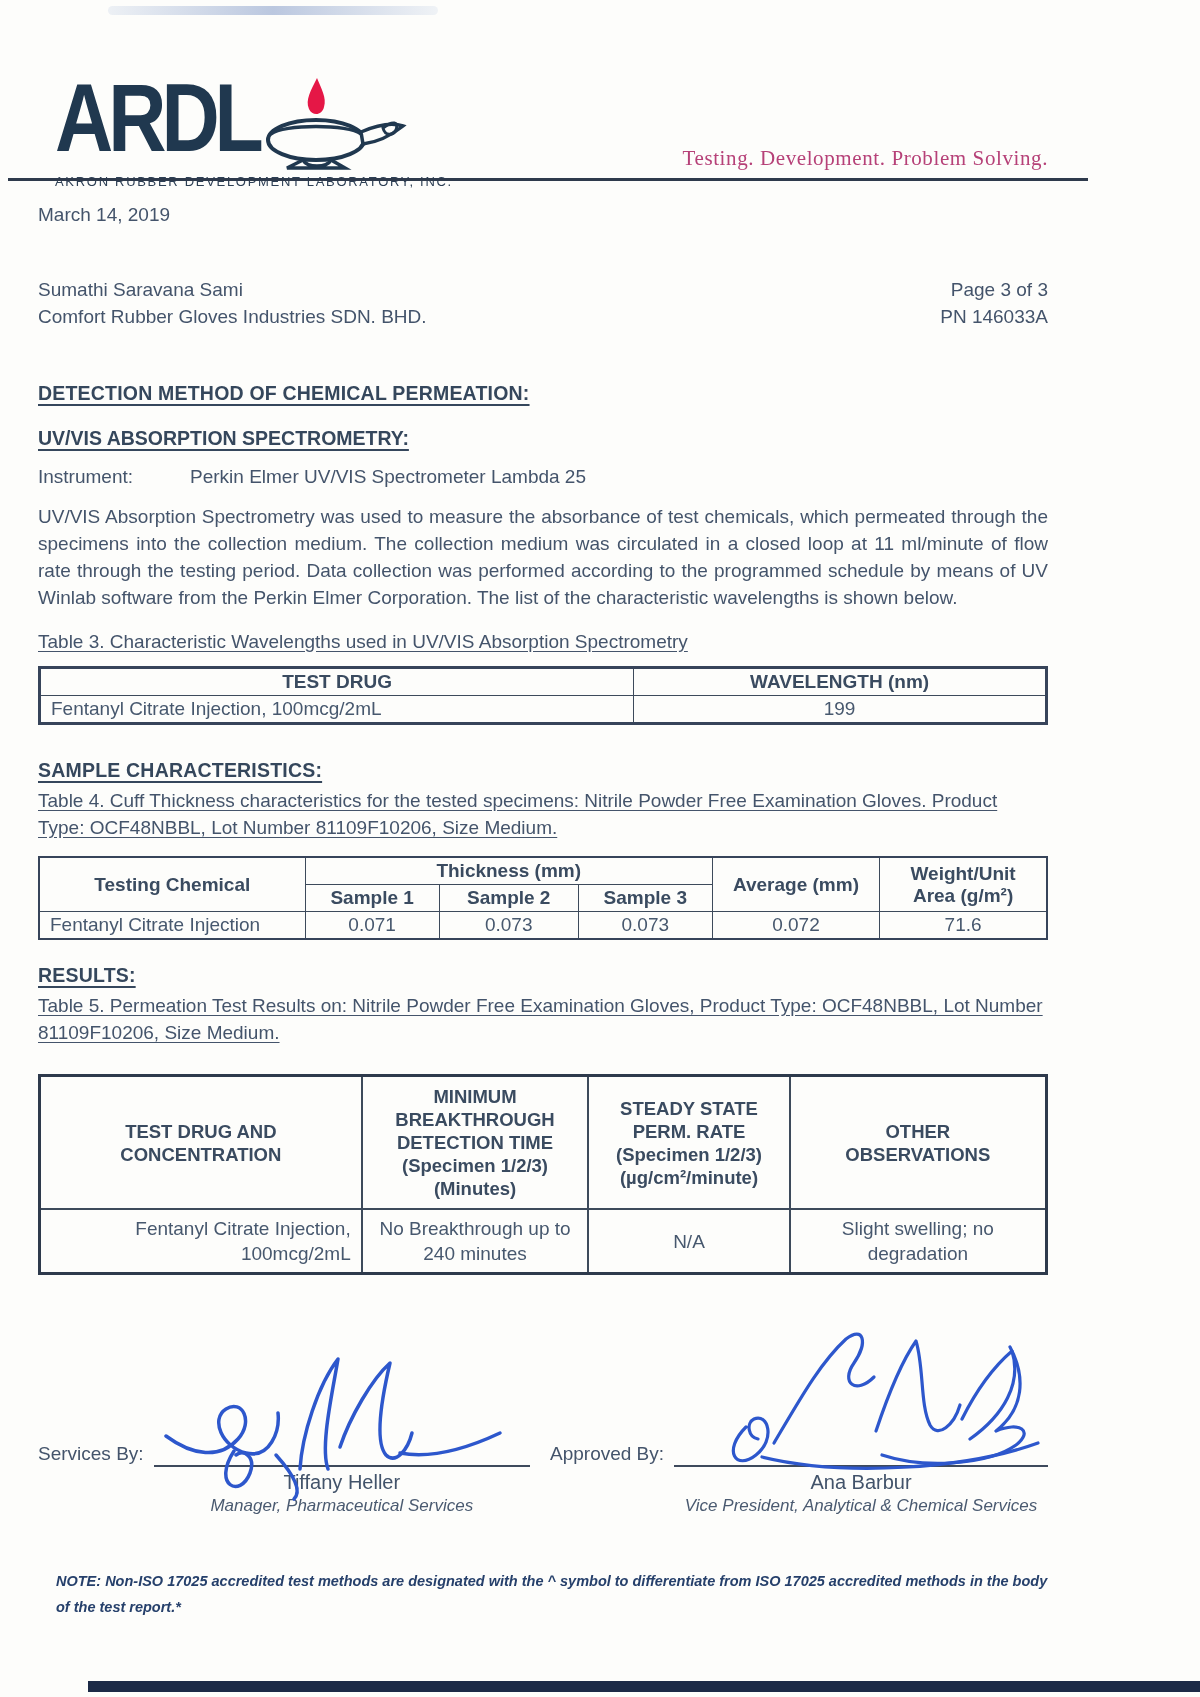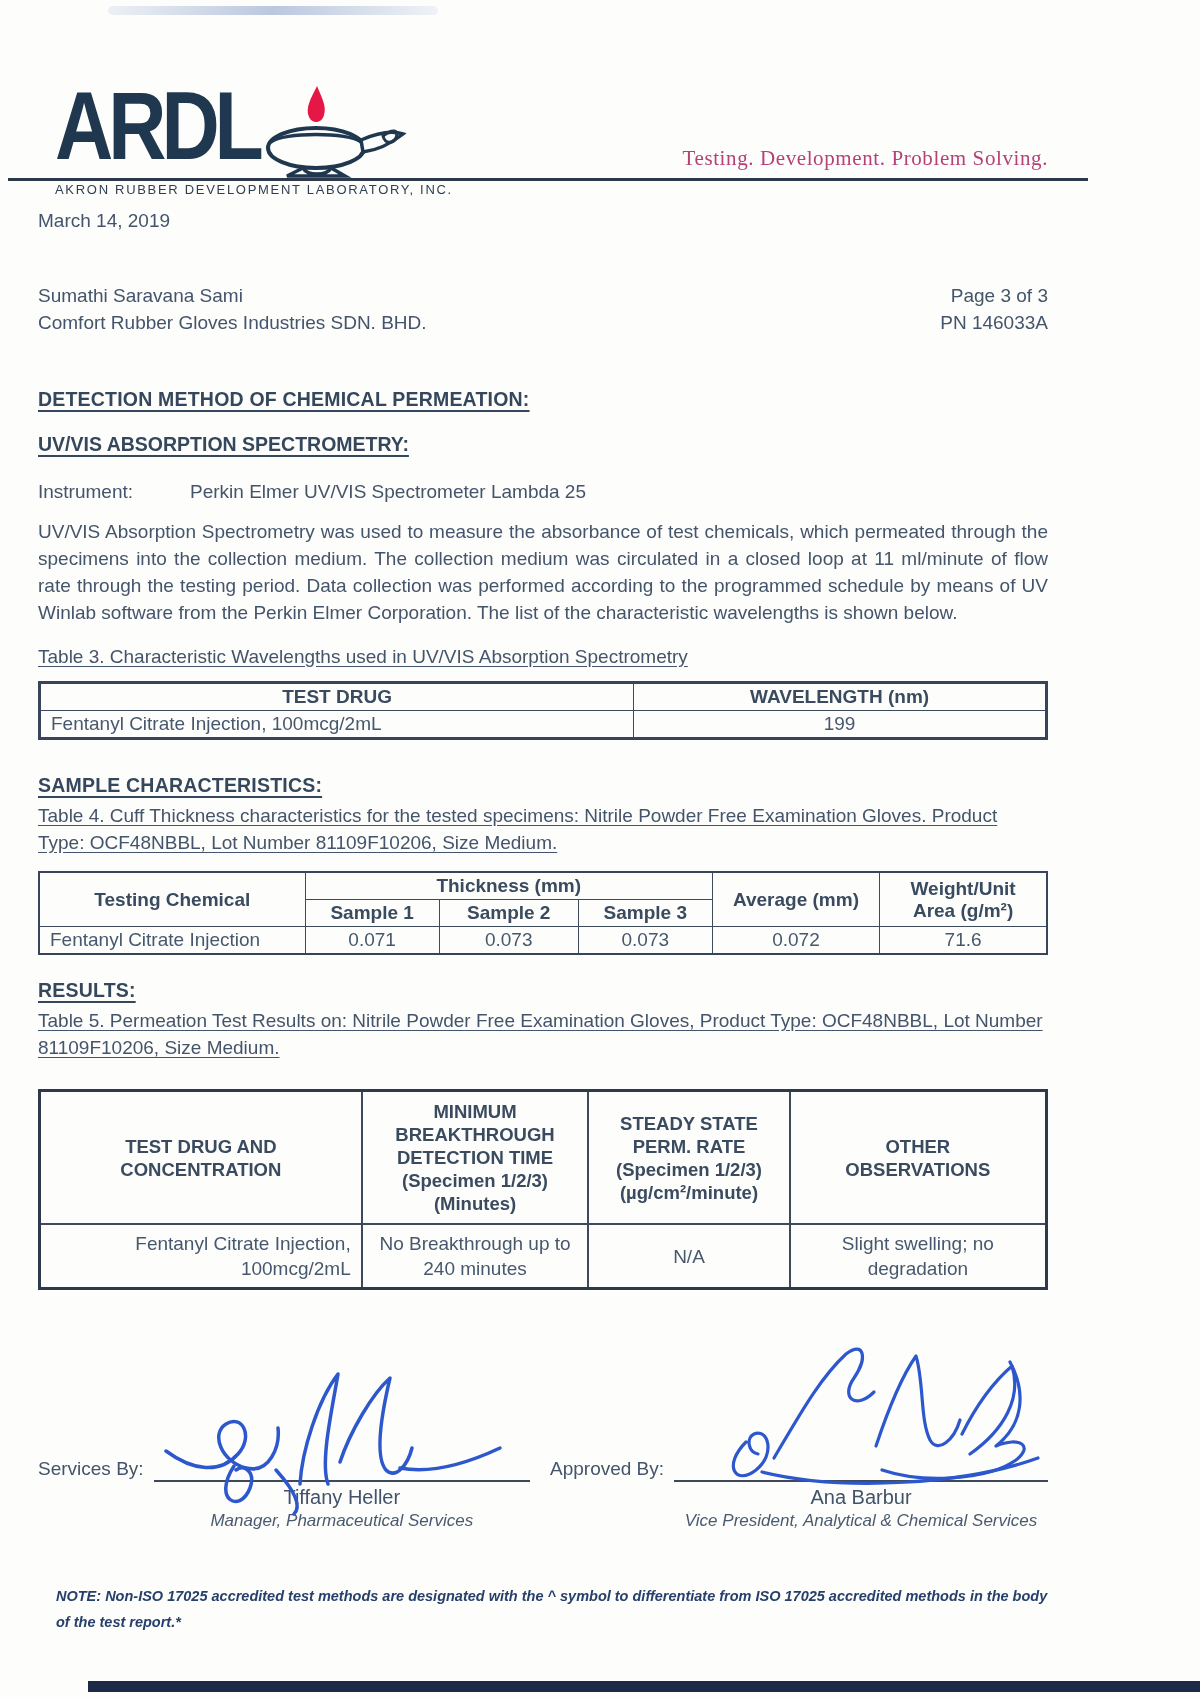--- a/index.html
+++ b/index.html
@@ -9,53 +9,53 @@
     position: relative; overflow: hidden;
     color: #44546b; font-family: "Liberation Sans", sans-serif; font-size: 19px;
   }
   
   .header { position: relative; height: 184px; }
   .top-smudge {
     position: absolute; left: 108px; top: 6px; width: 330px; height: 9px;
     background: linear-gradient(90deg, rgba(120,150,200,.12), rgba(95,125,185,.42), rgba(120,150,200,.10));
     border-radius: 5px;
   }
-  .logo { position: absolute; left: 55px; top: 88px; }
+  .logo { position: absolute; left: 55px; top: 80px; }
   .logo-row { position: relative; height: 78px; }
   .logo-text {
     font-size: 96px; font-weight: 800; color: #20384f; letter-spacing: -6px;
     line-height: 0.80; transform: scaleX(0.84); transform-origin: left top;
     display: inline-block;
   }
   .lamp-svg { position: absolute; left: 178px; top: -4px; }
   .logo-sub {
     margin-top: 16px; font-size: 13px; letter-spacing: 1.7px;
     color: #2d3f54; font-weight: 400;
   }
   .tagline {
     position: absolute; right: 152px; top: 146px;
     font-family: "Liberation Serif", serif; font-size: 21px;
     color: #b64178; letter-spacing: 0.6px;
   }
   .header-rule { position: absolute; left: 8px; top: 178px; width: 1080px; height: 3px; background: #2e3a4c; }
   
   .content { margin: 0 152px 0 38px; }
-  .date-line { margin-top: 26px; }
+  .date-line { margin-top: 20px; }
   .addr-row { display: flex; justify-content: space-between; margin-top: 50px; line-height: 27px; }
   .addr-right { text-align: right; }
   .section-heading {
     margin-top: 52px; font-weight: bold; color: #35475c; font-size: 19.5px;
     text-decoration: underline; text-underline-offset: 4px; text-decoration-thickness: 2px;
     letter-spacing: 0.2px;
   }
   .sub-heading {
     margin-top: 22px; font-weight: bold; color: #35475c; font-size: 19.5px;
     text-decoration: underline; text-underline-offset: 4px; text-decoration-thickness: 2px;
   }
-  .instrument-line { margin-top: 25px; display: flex; }
+  .instrument-line { margin-top: 16px; display: flex; }
   .instrument-label { width: 152px; }
   .para { margin-top: 15px; text-align: justify; line-height: 27px; }
   .caption {
     margin-top: 17px; line-height: 27px;
     text-decoration: underline; text-underline-offset: 3px;
   }
   table { width: 100%; border-collapse: collapse; color: #47586e; }
   th, td { border: 1.5px solid #3d4a5b; padding: 2px 10px; font-size: 19px; }
   th { font-weight: bold; color: #3a4b60; text-align: center; }
   .t3 { margin-top: 11px; border: 3px solid #37445a; }

